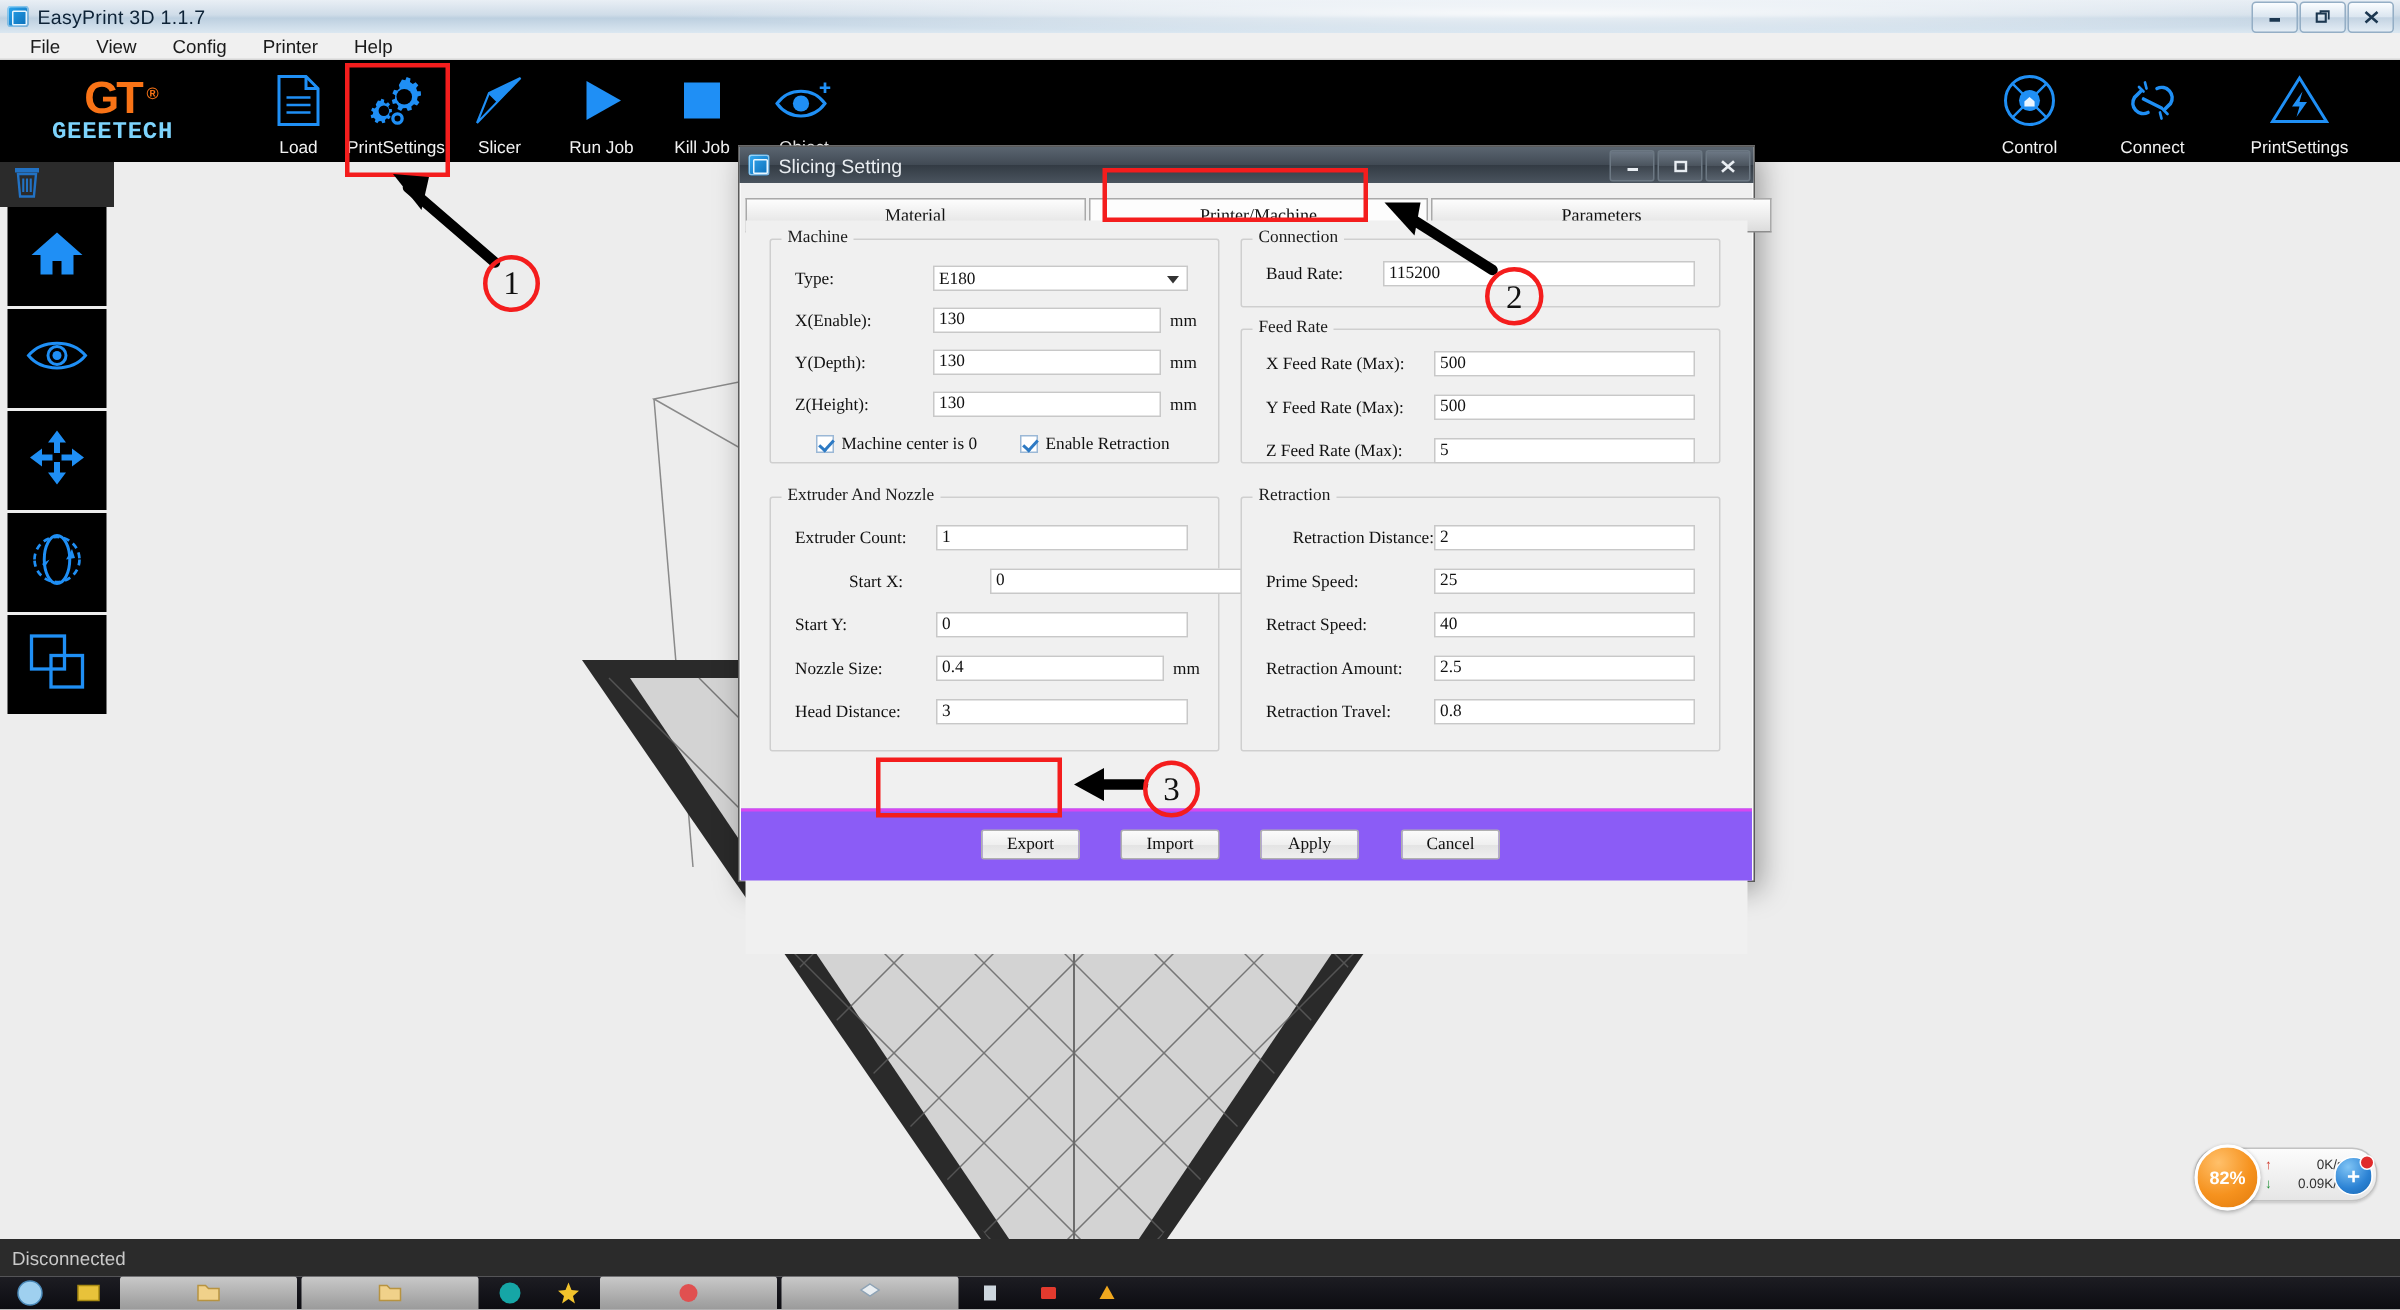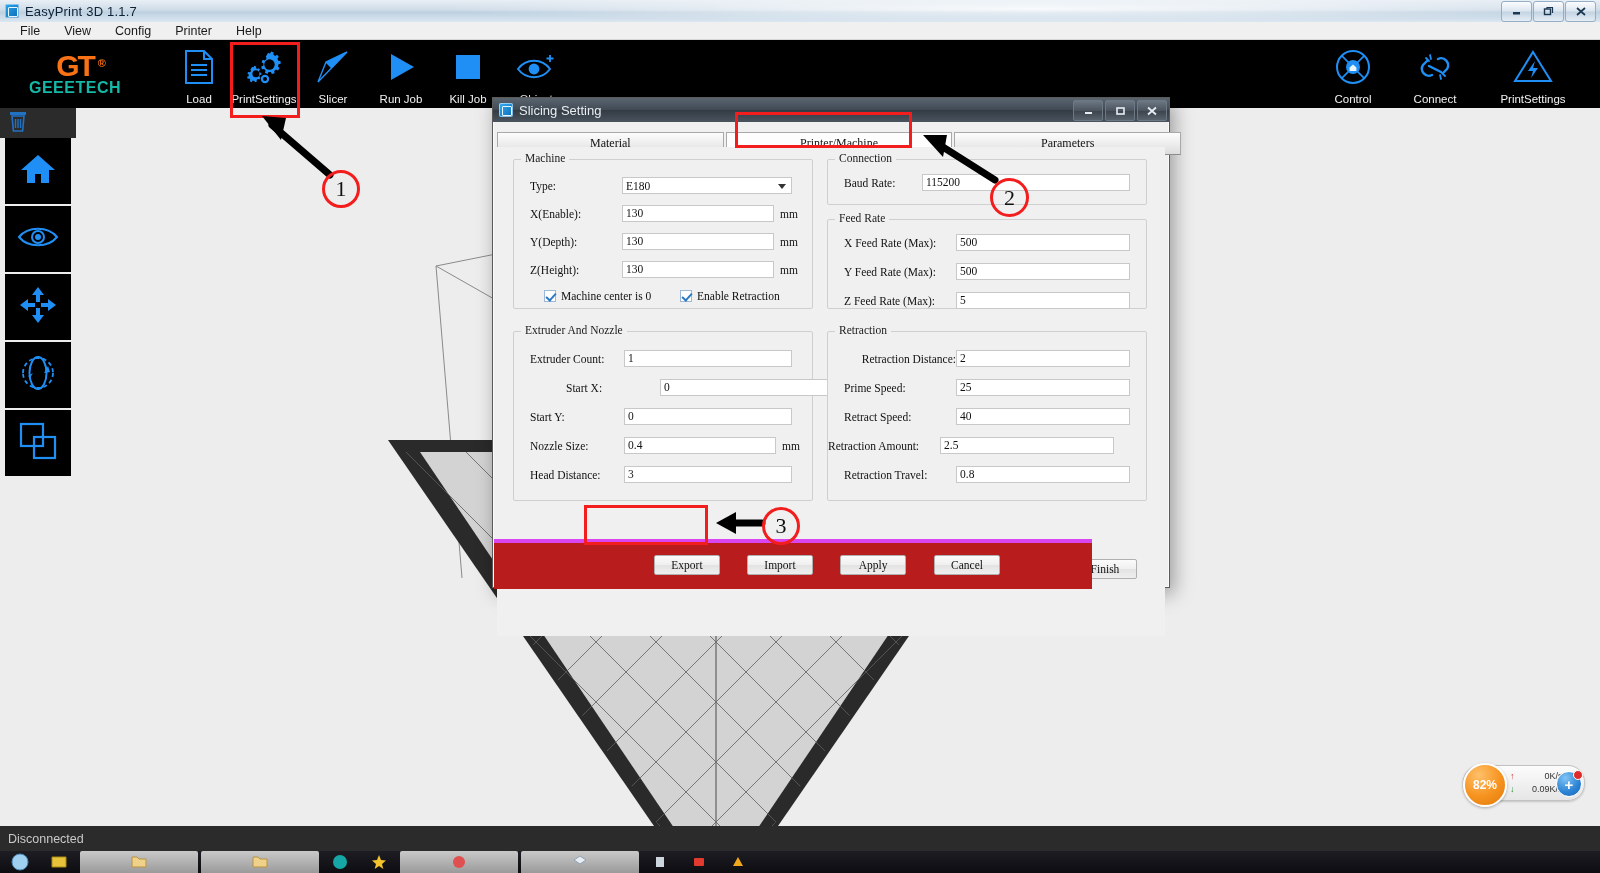--- a/index.html
+++ b/index.html
@@ -54,21 +54,21 @@
   #toolbar{
     position:absolute;left:0;top:40px;width:1600px;height:68px;
     background:#000;display:flex;align-items:flex-end;
   }
   #logo{
     position:absolute;left:10px;top:6px;width:130px;height:58px;
     display:flex;flex-direction:column;align-items:center;justify-content:center;
   }
   #logo .mark{font-size:30px;font-weight:bold;color:#f97316;line-height:26px;letter-spacing:-2px;position:relative;}
   #logo .mark sup{font-size:11px;position:absolute;right:-10px;top:-3px;}
-  #logo .word{font-size:16px;font-weight:bold;color:#14b8a6;letter-spacing:.5px;line-height:18px;}
+  #logo .word{font-size:16px;font-weight:bold;color:#7dd3fc;letter-spacing:.5px;line-height:18px;font-family:Liberation Mono, monospace;}
 
   .tool-btn{
     position:absolute;width:62px;height:68px;
     display:flex;flex-direction:column;align-items:center;justify-content:flex-end;
     padding-bottom:3px;box-sizing:border-box;cursor:pointer;
   }
   .tool-btn .ico{flex:1;display:flex;align-items:center;justify-content:center;width:100%;}
   .tool-btn .lbl{font-size:11.5px;color:#f2f2f2;white-space:nowrap;}
 
   
@@ -212,22 +212,22 @@
 
   .btn{
     height:20px;border:1px solid #b0b0b0;border-radius:2px;
     background:linear-gradient(180deg,#fbfbfb 0%,#efefef 50%,#e3e3e3 51%,#efefef 100%);
     font-family:"Liberation Serif",serif;font-size:11.5px;color:#111;
     display:flex;align-items:center;justify-content:center;cursor:pointer;box-sizing:border-box;
   }
 
   #btnbar-inner{position:absolute;left:18px;top:412px;width:634px;height:24px;}
   #bottombar{
-    position:absolute;left:1px;top:441px;width:598px;height:46px;
-    background:#b91c1c;border-top:4px solid #d946ef;
+    position:absolute;left:1px;top:441px;width:674px;height:46px;
+    background:#8b5cf6;border-top:2px solid #d946ef;
   }
 
   
   #annotations{position:absolute;left:0;top:0;width:1600px;height:873px;pointer-events:none;}
   .anno-box{position:absolute;border:3px solid #f41d1d;box-sizing:border-box;}
   .anno-circle{
     position:absolute;border:3px solid #f41d1d;border-radius:50%;
     display:flex;align-items:center;justify-content:center;
     font-family:"Liberation Serif",serif;font-size:22px;color:#111;background:transparent;
   }
@@ -705,21 +705,21 @@
         <input class="finput" style="width: 174px;" value="2">
       </div>
       <div class="field-row" style="left:16px;top:47px;">
         <span class="flabel" style="width:112px;">Prime Speed:</span>
         <input class="finput" style="width: 174px;" value="25">
       </div>
       <div class="field-row" style="left:16px;top:76px;">
         <span class="flabel" style="width:112px;">Retract Speed:</span>
         <input class="finput" style="width: 174px;" value="40">
       </div>
-      <div class="field-row" style="left:0;top:105px;align-items:center;">
+      <div class="field-row" style="left:16px;top:105px;align-items:center;">
         <span class="flabel" style="width:112px;">Retraction Amount:</span>
         <input class="finput" style="width: 174px;" value="2.5">
       </div>
       <div class="field-row" style="left:16px;top:134px;">
         <span class="flabel" style="width:112px;">Retraction Travel:</span>
         <input class="finput" style="width: 174px;" value="0.8">
       </div>
     </div>
 
     <div id="btnbar-inner">

